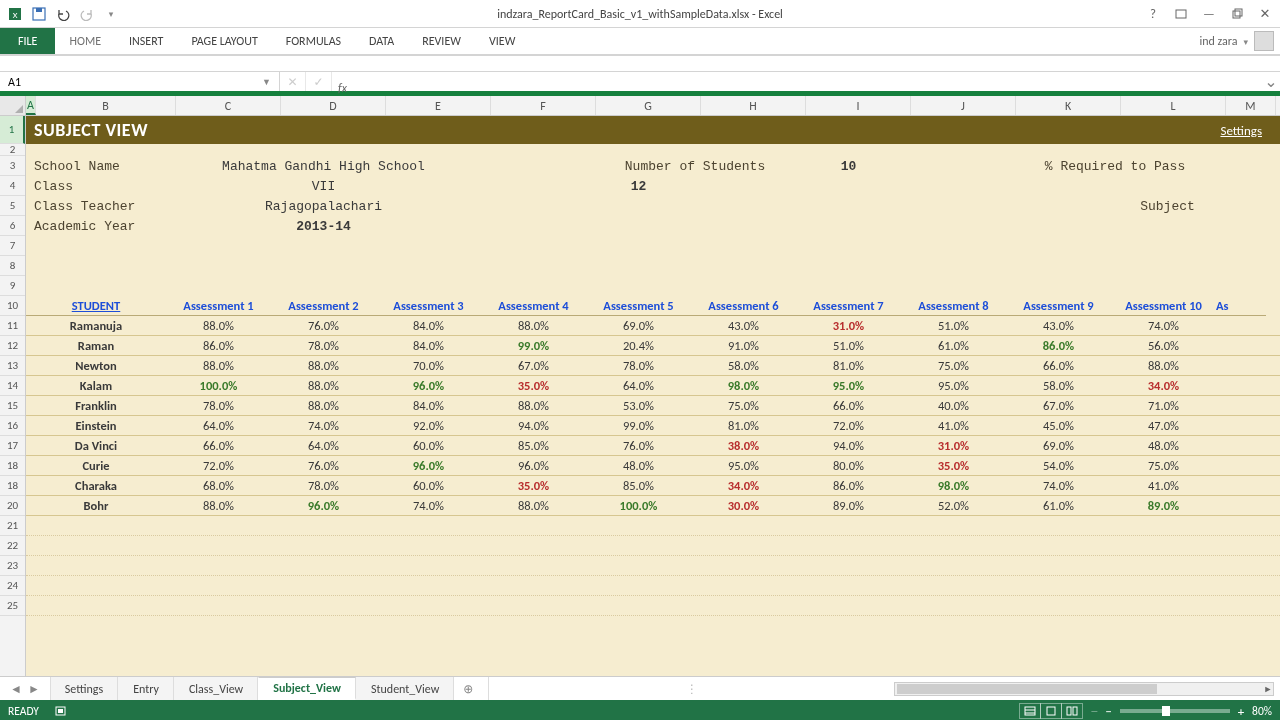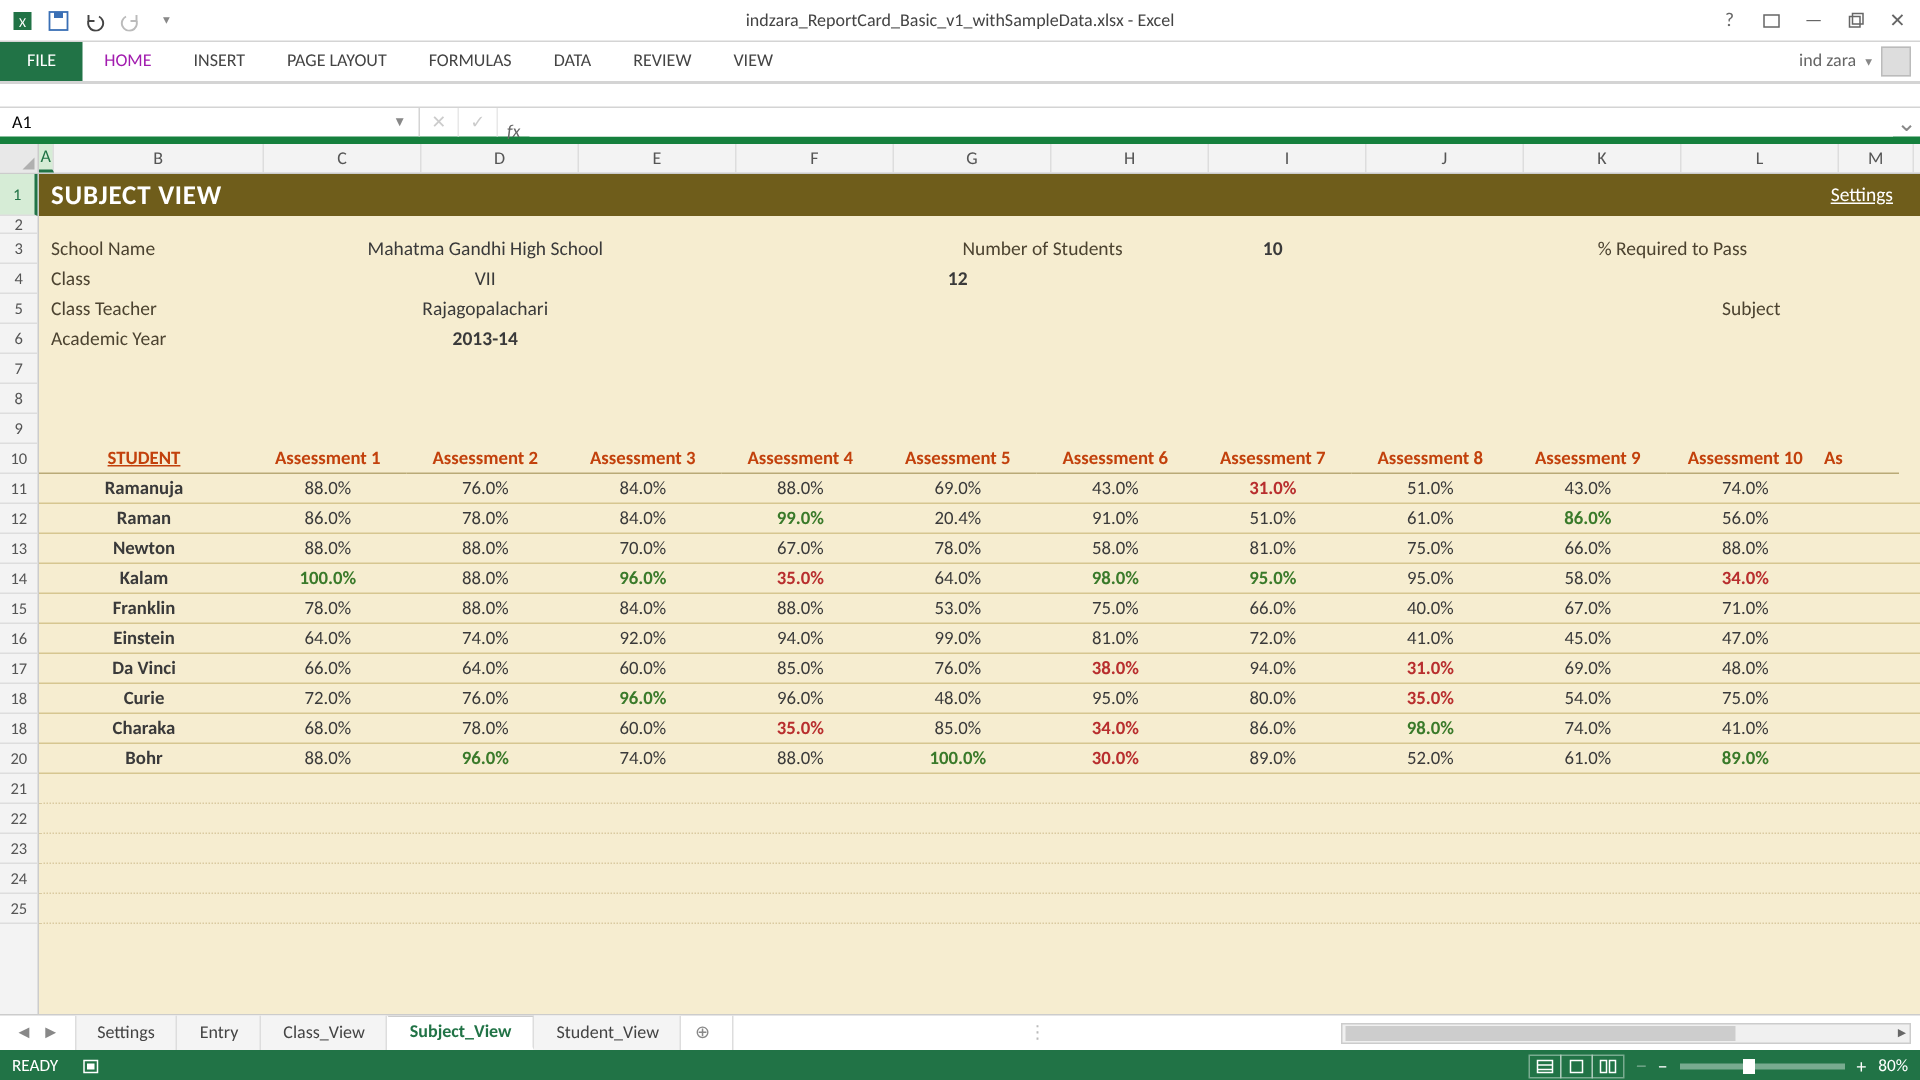--- a/index.html
+++ b/index.html
@@ -10,21 +10,21 @@
 .qat { display: flex; gap: 2px; padding-left: 4px; }
 .qat .qbtn { width: 22px; height: 22px; display: flex; align-items: center; justify-content: center; cursor: pointer; }
 .title-center { position: absolute; left: 0; right: 0; text-align: center; font-size: 12px; color: #444; pointer-events: none; }
 .win-controls { margin-left: auto; display: flex; gap: 2px; padding-right: 2px; }
 .win-controls .wbtn { width: 26px; height: 22px; display: flex; align-items: center; justify-content: center; cursor: pointer; color: #666; font-size: 13px; }
 
 
 .ribbon-tabs { height: 28px; background: #fff; display: flex; align-items: stretch; border-bottom: 2px solid #d4d4d4; }
 .ribbon-tabs .tab { padding: 0 14px; display: flex; align-items: center; font-size: 12px; color: #444; cursor: pointer; }
 .ribbon-tabs .tab.file { background: #217346; color: #fff; font-weight: 400; padding: 0 18px; }
-.ribbon-tabs .tab.active { color: #a21caf; }
+.ribbon-tabs .tab.active { color: #737373; }
 .ribbon-right { margin-left: auto; display: flex; align-items: center; gap: 6px; padding-right: 6px; font-size: 12px; color: #666; }
 .avatar { width: 20px; height: 20px; background: #ddd; border: 1px solid #bbb; }
 
 
 .ribbon-gap { height: 16px; background: #fff; border-bottom: 1px solid #d4d4d4; }
 
 
 .formula-bar { height: 24px; display: flex; align-items: stretch; border-bottom: 5px solid #15803d; background: #fff; }
 .name-box { width: 280px; border-right: 1px solid #d4d4d4; display: flex; align-items: center; padding: 0 8px; font-size: 12px; }
 .name-box-dd { margin-left: auto; color: #888; font-size: 9px; }
@@ -66,23 +66,23 @@
 .wL { width: 105px; }
 .wM { width: 50px; }
 
 
 .title-band { background: #6F5D1B; color: #fff; height: 28px; display: flex; align-items: center; padding: 0 8px; }
 .title-band .tt { font-size: 18px; font-weight: bold; letter-spacing: 0.5px; }
 .title-band .settings-link { margin-left: auto; text-decoration: underline; font-size: 13px; color: #fff; cursor: pointer; margin-right: 10px;}
 
 .label-cell { justify-content: flex-start; padding-left: 8px; font-size: 13px; color: #4c4330; }
 .val-cell { border-bottom: 1px dotted #8a7a45; font-size: 13px; color: #3a3a3a; justify-content: center; }
-.info-row .cell { border-bottom: none; }
-
-.thead .cell { font-weight: bold; font-size: 12.5px; color: #c2410c; border-bottom: 1px solid #b9aa77; }
+.info-row .cell { border-bottom: none; font-family: Liberation Mono, monospace; }
+
+.thead .cell { font-weight: bold; font-size: 12.5px; color: #1d4ed8; border-bottom: 1px solid #b9aa77; }
 .thead .student-h { text-decoration: underline; }
 .student-name { font-weight: bold; justify-content: center; }
 .data-row { border-bottom: 1px solid #d6c690; }
 .green { color: #3a7a2a; font-weight: bold; }
 .red { color: #b82e2e; font-weight: bold; }
 
 
 .sheet-bar { height: 24px; display: flex; align-items: center; background: #fff; border-top: 1px solid #ccc; font-size: 12px; }
 .sheet-nav { display: flex; gap: 6px; padding: 0 10px; color: #888; }
 .sheet-nav span { cursor: pointer; }

